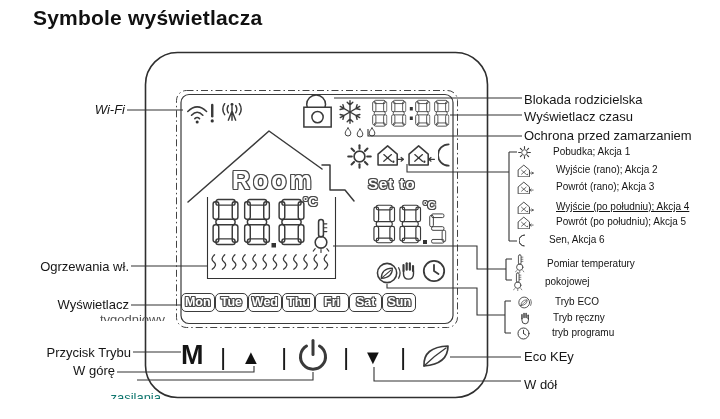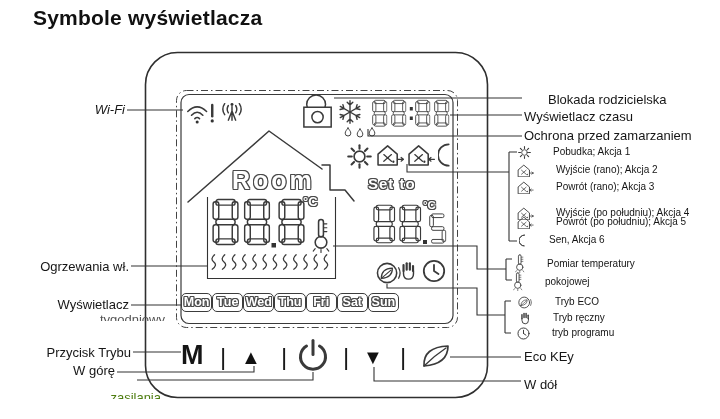--- a/index.html
+++ b/index.html
@@ -13,21 +13,21 @@
   .li{display:flex;align-items:center;gap:22px;font-size:10px;line-height:14px;white-space:nowrap;}
   .li svg{flex:none;display:block;}
   
   .lcd{color:#fff;font-weight:bold;
        text-shadow:-1px 0 #4a4a4a,1px 0 #4a4a4a,0 -1px #4a4a4a,0 1px #4a4a4a,
                    -1px -1px #4a4a4a,1px 1px #4a4a4a,-1px 1px #4a4a4a,1px -1px #4a4a4a;}
   .room-txt{font-size:25px;letter-spacing:3px;}
   .setto-txt{font-size:15px;letter-spacing:1px;}
   .degc1{font-size:13px;}
   .degc2{font-size:11.5px;}
-  .days{display:flex;justify-content:center;width:218px;}
+  .days{display:flex;justify-content:center;width:235px;}
   .day{width:34px;height:17px;line-height:16px;text-align:center;border:1.5px solid #3c3c3c;
        border-radius:5px;font-size:12.5px;background:#fff;}
   .btnM{font-size:27px;font-weight:600;color:#141414;}
   .sep{font-size:24px;font-weight:300;color:#1a1a1a;}
   .tri{font-size:20px;color:#111;}
   
   .ln{stroke:#3a3a3a;fill:none;stroke-width:1.6;stroke-linecap:round;stroke-linejoin:round;}
   .ld{stroke:#333;fill:none;stroke-width:1.1;stroke-linejoin:miter;}
   .fl{fill:#333;stroke:none;}
   .seg{stroke:#3a3a3a;fill:none;stroke-width:1.3;}
@@ -272,23 +272,23 @@
   <svg class="abs" style="left:421px;top:343px;" width="30" height="26">
     <use href="#s-leaf" x="0" y="0" width="30" height="26"></use>
   </svg>
 
   <div class="abs lbl lbl-left" style="left:0;top:103px;width:125px;font-style:italic;">Wi-Fi</div>
   <div class="abs lbl lbl-left" style="left:0;top:260px;width:129px;">Ogrzewania wł.</div>
   <div class="abs lbl lbl-left" style="left:0;top:298px;width:129px;">Wyświetlacz</div>
   <div class="abs lbl lbl-left clip8" style="left:0;top:313px;width:120px;color:#555;">tygodniowy</div>
   <div class="abs lbl lbl-left" style="left:0;top:346px;width:131px;">Przycisk Trybu</div>
   <div class="abs lbl lbl-left" style="left:0;top:364px;width:115px;">W górę</div>
-  <div class="abs lbl lbl-left clip8" style="left:0;top:391px;width:116px;color:#4d7c0f;">zasilania</div>
-
-  <div class="abs lbl" style="left:548px;top:93px;">Blokada rodzicielska</div>
+  <div class="abs lbl lbl-left clip8" style="left:0;top:391px;width:116px;color:#0f766e;">zasilania</div>
+
+  <div class="abs lbl" style="left:524px;top:93px;">Blokada rodzicielska</div>
   <div class="abs lbl" style="left:524px;top:110px;">Wyświetlacz czasu</div>
   <div class="abs lbl" style="left:524px;top:129px;">Ochrona przed zamarzaniem</div>
 
   <div class="abs li" style="left:518px;top:145px;">
     <svg width="13" height="13">
         <use href="#s-sun" width="13" height="13"></use>
       </svg>
     <span>Pobudka; Akcja 1</span>
   </div>
   <div class="abs li" style="left:517px;top:163px;">
@@ -296,21 +296,21 @@
         <use href="#s-house-out" width="17" height="13.6"></use>
       </svg>
     <span>Wyjście (rano); Akcja 2</span>
   </div>
   <div class="abs li" style="left:517px;top:180px;">
     <svg width="17" height="13">
         <use href="#s-house-in" width="17" height="13.6"></use>
       </svg>
     <span>Powrót (rano); Akcja 3</span>
   </div>
-  <div class="abs li" style="left:517px;top:206px;">
+  <div class="abs li" style="left:517px;top:200px;text-decoration:underline;">
     <svg width="17" height="13">
         <use href="#s-house-out" width="17" height="13.6"></use>
       </svg>
     <span>Wyjście (po południu); Akcja 4</span>
   </div>
   <div class="abs li" style="left:517px;top:215px;">
     <svg width="17" height="13">
         <use href="#s-house-in" width="17" height="13.6"></use>
       </svg>
     <span>Powrót (po południu); Akcja 5</span>

